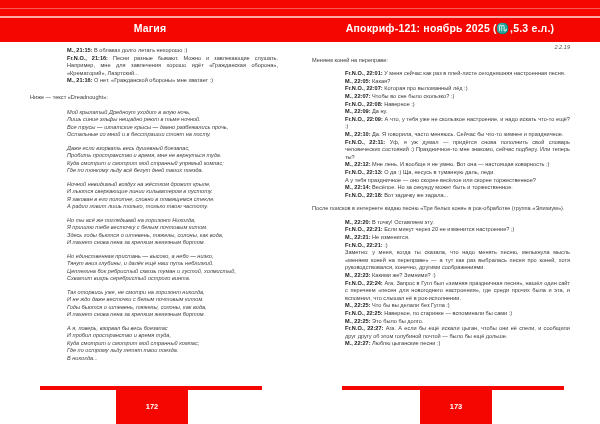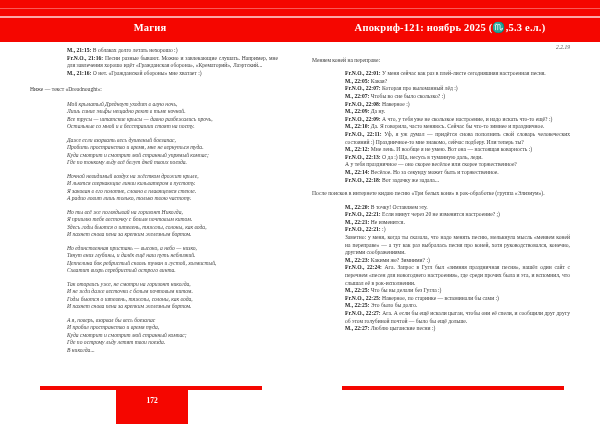--- a/index.html
+++ b/index.html
@@ -2,21 +2,21 @@
 <html style="--red: #f50600;"><head>
 <meta charset="utf-8">
 <style>
   * { margin:0; padding:0; box-sizing:border-box; }
   html,body { width:600px; height:424px; }
   body {
     background:#ffffff;
     font-family:"Liberation Sans", sans-serif;
     -webkit-font-smoothing:antialiased;
   }
-  .spread { position:relative; width:600px; height:424px; overflow:hidden; background:#fff;font-family:Liberation Serif, serif; }
+  .spread { position:relative; width:600px; height:424px; overflow:hidden; background:#fff; }
 
   
   .band { position:absolute; top:0; left:0; width:600px; height:42px; background:var(--red,#f50600); }
   .band-line { position:absolute; left:0; right:0; }
   .band-line.l1 { top:8px; height:1px; background:rgba(255,255,255,.35); }
   .band-line.l2 { top:16px; height:1.5px; background:rgba(255,255,255,.65); }
   .titles { position:absolute; top:21px; left:0; right:0; display:flex; }
   .title { flex:1; text-align:center; color:#fff; font-weight:bold; font-size:10.5px; line-height:14px; letter-spacing:.2px; }
 
   
@@ -37,21 +37,21 @@
   .corner { text-align:right; font-style:italic; color:#555; }
   .lead { margin:5px 0 6px 0; }
   .para { margin:6px 0 6px 0; text-align:justify; }
   .chat.gap-top { margin-top:0; }
 
   
   .bar { position:absolute; top:386px; height:3.5px; background:var(--red,#f50600); }
   .bar.left  { left:40px;  width:222px; }
   .bar.right { left:342px; width:222px; }
   .tab { position:absolute; top:386px; width:72px; height:38px; background:var(--red,#f50600);
-         color:#fff; font-weight:bold; font-size:7.5px; text-align:center; padding-top:10px; }
+         color:#fff; font-weight:bold; font-size:7.5px; text-align:center; padding-top:16px; }
   .tab.left  { left:116px; }
   .tab.right { left:420px; }
 </style>
 </head>
 <body>
 
 <div class="spread">
 
   <header class="band">
     <div class="band-line l1"></div>
@@ -150,14 +150,17 @@
         <div class="msg"><b>Fr.N.O., 22:27: </b>Ага. А если бы ещё искали цыган, чтобы они её спели, и сообщили друг другу об этом голубиной почтой — было бы ещё дольше.</div>
         <div class="msg"><b>М., 22:27: </b>Люблю цыганские песни :)</div>
       </div>
   </section>
 
   <div class="bar left"></div>
   <div class="bar right"></div>
   <div class="tab left">
     <span>172</span>
   </div>
+  <div class="tab right">
+    <span>173</span>
+  </div>
 
 </div>
 
 </body></html>

